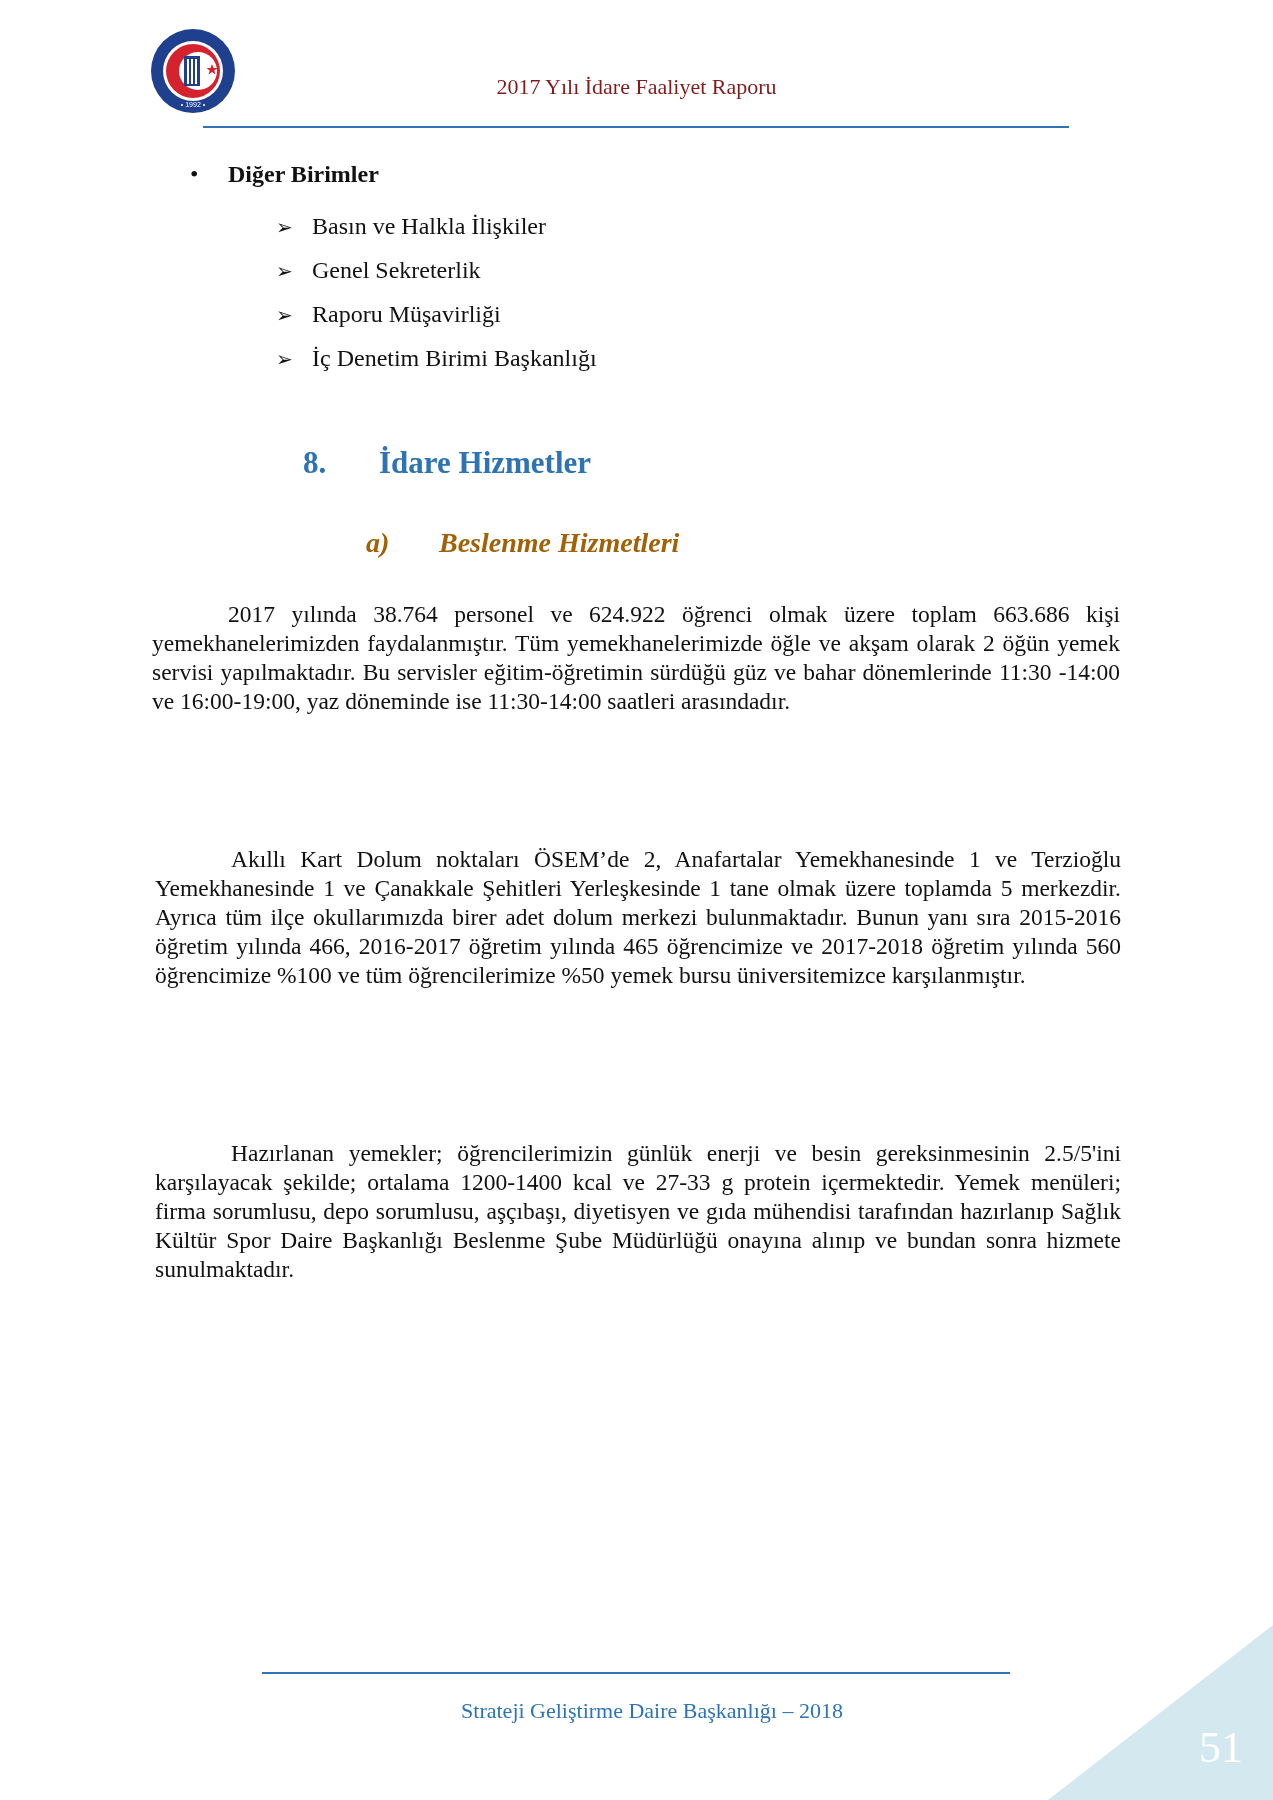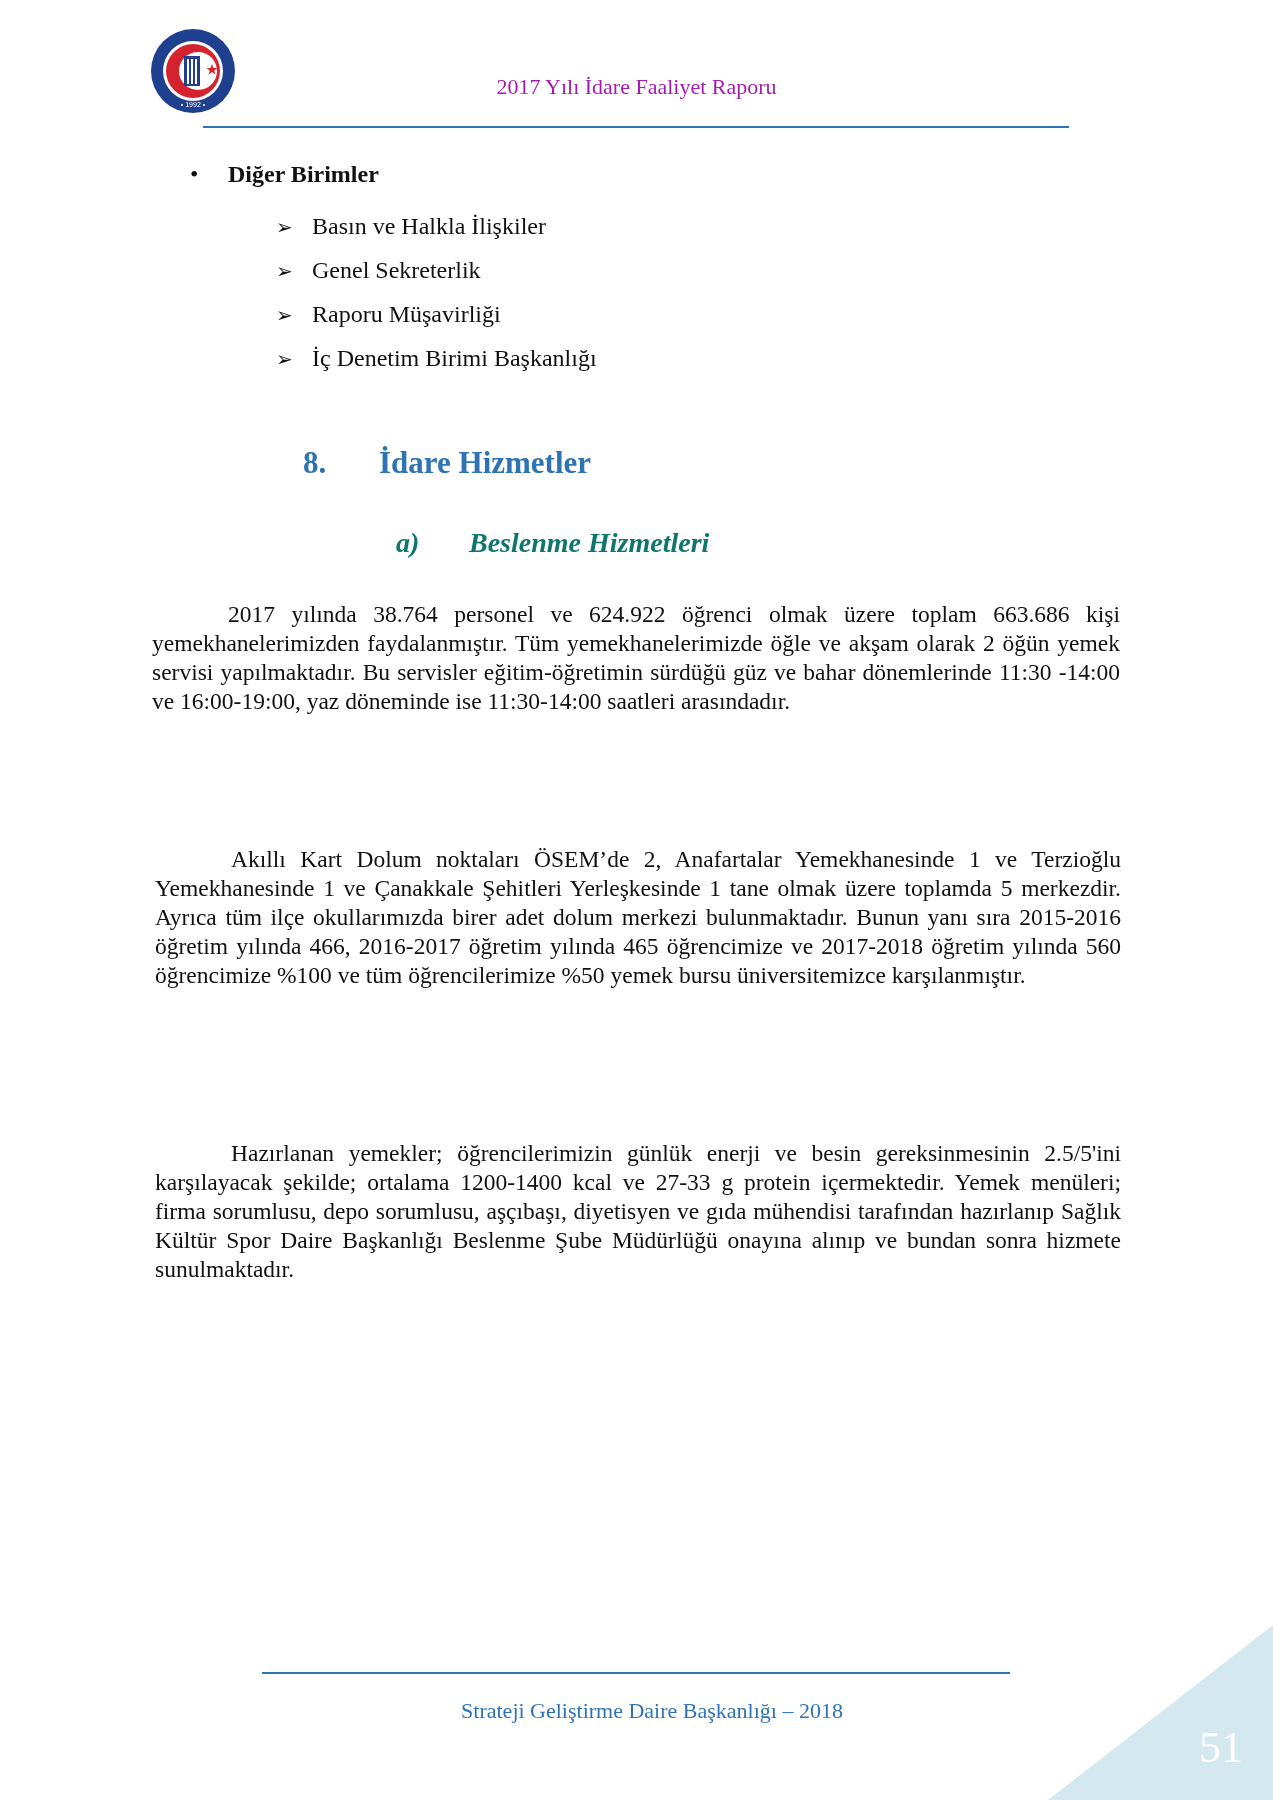--- a/index.html
+++ b/index.html
@@ -1,33 +1,33 @@
 <!DOCTYPE html>
 <html><head>
 <meta charset="utf-8">
 <style>
   html, body { margin: 0; padding: 0; background: #ffffff; }
   body { width: 1273px; height: 1800px; position: relative; overflow: hidden; font-family: "Liberation Serif", serif; color: #111; }
 
   .logo { position: absolute; left: 150px; top: 28px; width: 86px; height: 86px; }
-  .header-title { position: absolute; left: 0; width: 1273px; top: 74px; text-align: center; font-size: 22px; color: #a21caf; padding-left: 0; }
+  .header-title { position: absolute; left: 0; width: 1273px; top: 74px; text-align: center; font-size: 22px; color: #7f1d1d; padding-left: 0; }
   .header-title span { display: inline-block; margin-left: 0; }
   .header-rule { position: absolute; left: 203px; width: 866px; top: 126px; height: 0; border-top: 2px solid #2e74b5; }
 
   .bullet-head { position: absolute; left: 190px; top: 161px; font-size: 24px; font-weight: bold; }
   .bullet-head .dot { position: absolute; left: 0; top: 0; font-weight: normal; }
   .bullet-head .txt { position: absolute; left: 38px; white-space: nowrap; }
 
   .sub-list { position: absolute; left: 268px; top: 205px; margin: 8px; padding: 0; list-style: none; }
   .sub-list li { height: 44px; font-size: 24px; white-space: nowrap; position: relative; }
   .sub-list .arrow { display: inline-block; width: 36px; font-size: 20px; }
 
   .h8 { position: absolute; left: 303px; top: 445px; font-size: 31px; font-weight: bold; color: #2e74b5; white-space: nowrap; }
   .h8 .num { display: inline-block; width: 76px; }
-  .ha { position: absolute; left: 396px; top: 527px; font-size: 28px; font-weight: bold; font-style: italic; color: #0f766e; white-space: nowrap; }
+  .ha { position: absolute; left: 366px; top: 527px; font-size: 28px; font-weight: bold; font-style: italic; color: #a16207; white-space: nowrap; }
   .ha .num { display: inline-block; width: 73px; }
 
   .para { position: absolute; left: 152px; width: 968px; font-size: 23.5px; line-height: 29px; text-align: justify; text-indent: 76px; margin: 0; }
   .p1 { top: 600px; }
   .p2 { top: 845px; left: 155px; width: 966px; }
   .p3 { top: 1139px; left: 155px; width: 966px; }
 
   .footer-rule { position: absolute; left: 262px; width: 748px; top: 1672px; height: 0; border-top: 2px solid #2e74b5; }
   .footer-text { position: absolute; left: 16px; width: 1273px; top: 1698px; text-align: center; font-size: 22px; color: #2e74b5; }
   .footer-text span { display: inline-block; margin-left: -1px; }

